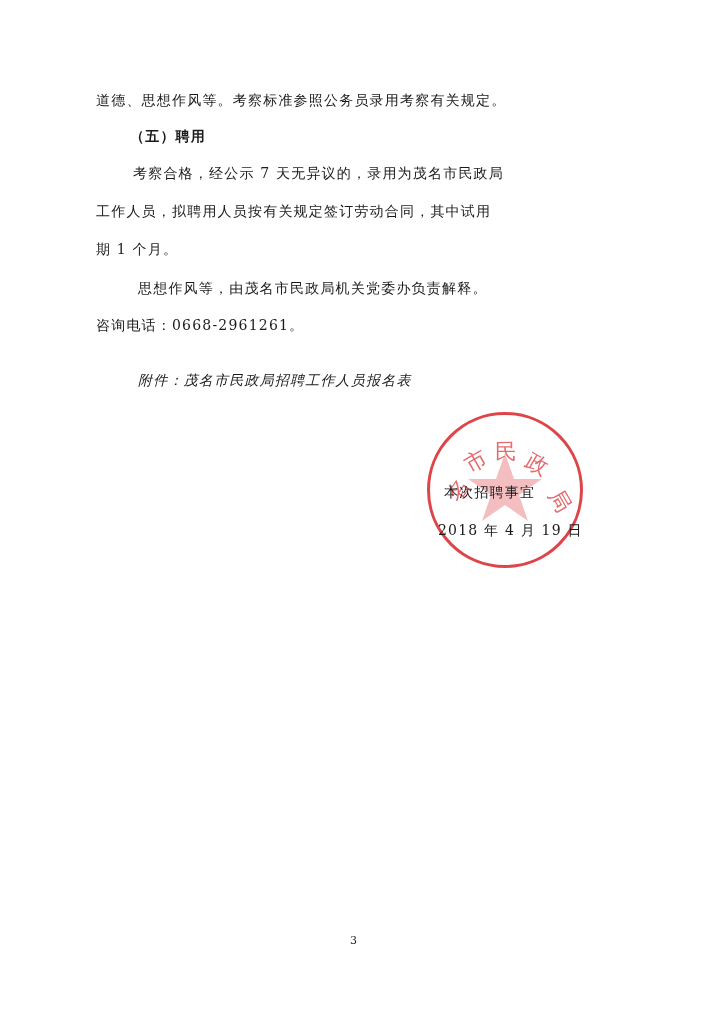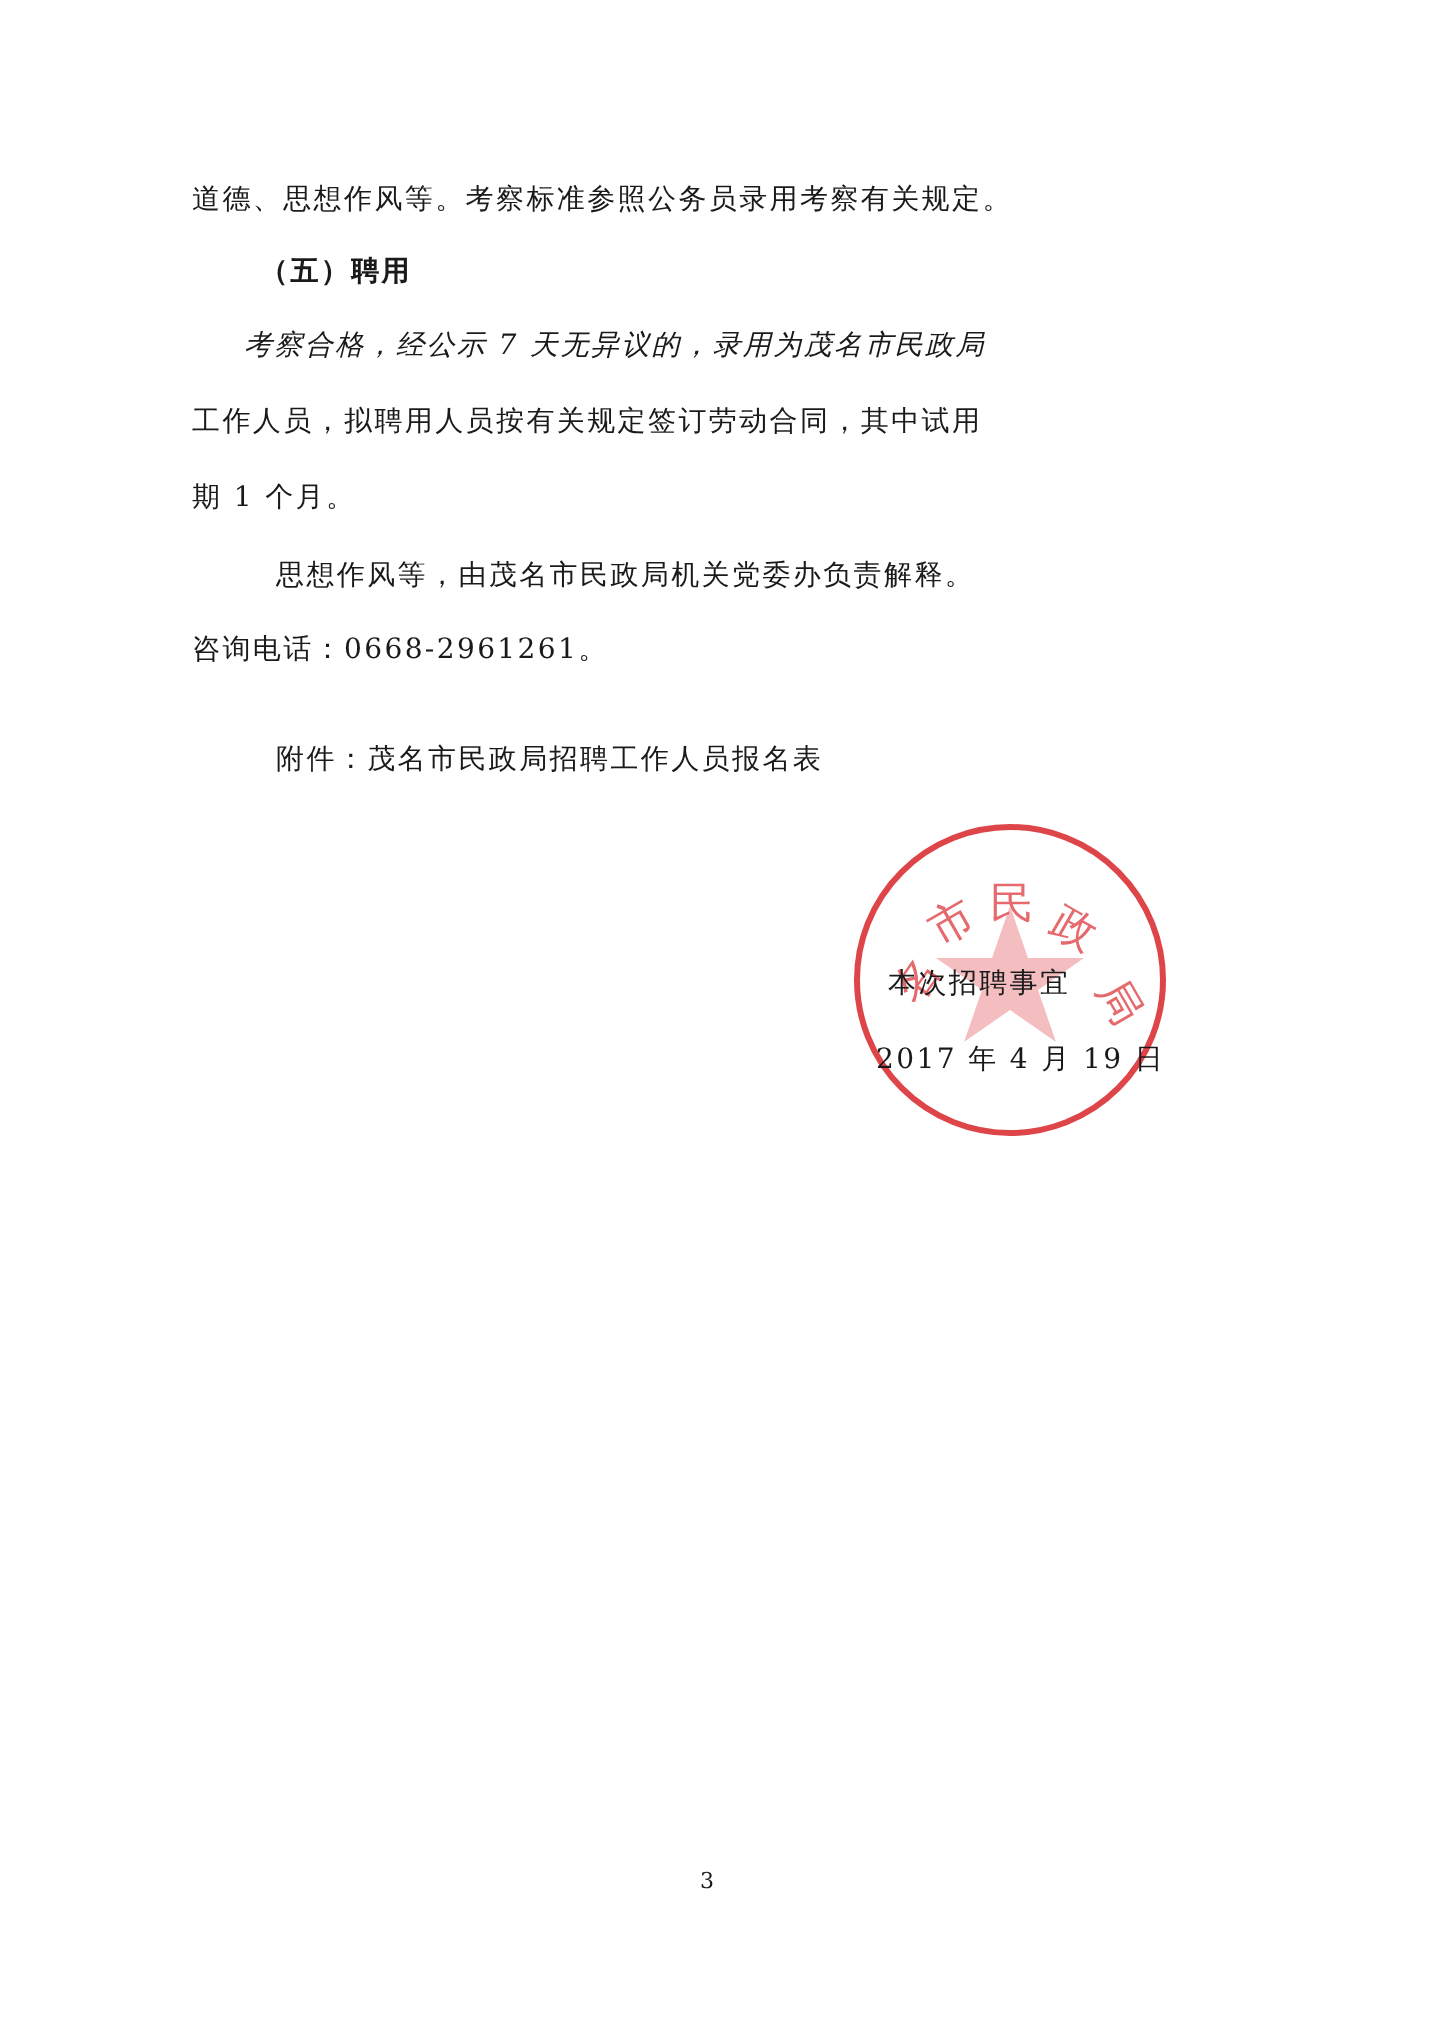--- a/index.html
+++ b/index.html
@@ -12,35 +12,35 @@
   .stamp svg { position:absolute; left:0; top:0; }
   .page-num { position:absolute; left:350px; top:934px; font-size:11px; font-family:"DejaVu Serif", serif; }
   .sig { z-index:2; }
 </style>
 </head>
 <body>
 
 <div>
   <div class="line" style="left:96px; top:88px;">道德、思想作风等。考察标准参照公务员录用考察有关规定。</div>
   <div class="line bold" style="left:130px; top:124px;">（五）聘用</div>
-  <div class="line" style="left:122px; top:161px;font-style:italic;">考察合格，经公示 7 天无异议的，录用为茂名市民政局</div>
+  <div class="line" style="left:133px; top:161px;">考察合格，经公示 7 天无异议的，录用为茂名市民政局</div>
   <div class="line" style="left:96px; top:199px;text-align:right;">工作人员，拟聘用人员按有关规定签订劳动合同，其中试用</div>
   <div class="line" style="left:96px; top:237px;">期 1 个月。</div>
   <div class="line" style="left:138px; top:276px;">思想作风等，由茂名市民政局机关党委办负责解释。</div>
   <div class="line" style="left:96px; top:313px;text-align:center;">咨询电话：0668-2961261。</div>
-  <div class="line" style="left:138px; top:368px;">附件：茂名市民政局招聘工作人员报名表</div>
+  <div class="line" style="left:138px; top:368px;font-style:italic;">附件：茂名市民政局招聘工作人员报名表</div>
 
   <div class="stamp">
     <svg width="150" height="150" viewBox="0 0 150 150">
       <polygon points="75,38 84,64 112,64 89,80 98,106 75,90 52,106 61,80 38,64 66,64" fill="#d9252a" opacity="0.35"></polygon>
       <text x="28" y="88" font-size="22" fill="#d9252a" opacity="0.8" transform="rotate(-55 28 88)" font-family="DejaVu Sans, sans-serif">名</text>
       <text x="40" y="58" font-size="22" fill="#d9252a" opacity="0.8" transform="rotate(-30 40 58)" font-family="DejaVu Sans, sans-serif">市</text>
       <text x="65" y="44" font-size="22" fill="#d9252a" opacity="0.8" font-family="DejaVu Sans, sans-serif">民</text>
       <text x="94" y="50" font-size="22" fill="#d9252a" opacity="0.8" transform="rotate(30 94 50)" font-family="DejaVu Sans, sans-serif">政</text>
       <text x="118" y="80" font-size="22" fill="#d9252a" opacity="0.8" transform="rotate(60 118 80)" font-family="DejaVu Sans, sans-serif">局</text>
     </svg>
   </div>
 
   <div class="line sig" style="left:444px; top:480px;">本次招聘事宜</div>
-  <div class="line sig" style="left:438px; top:518px;">2017 年 4 月 19 日</div>
+  <div class="line sig" style="left:438px; top:518px;">2018 年 4 月 19 日</div>
 
   <div class="page-num">3</div>
 </div>
 
 </body></html>

